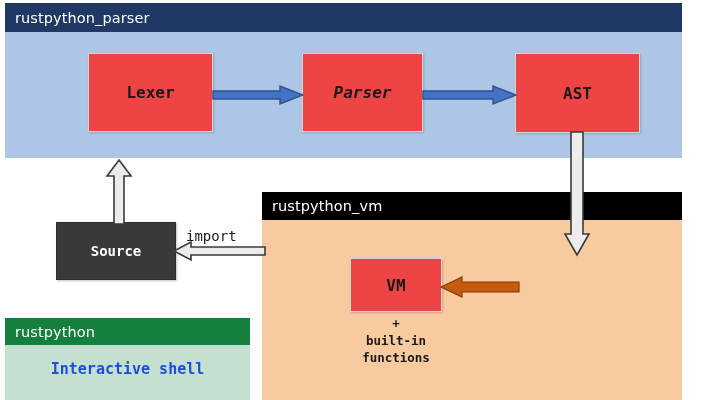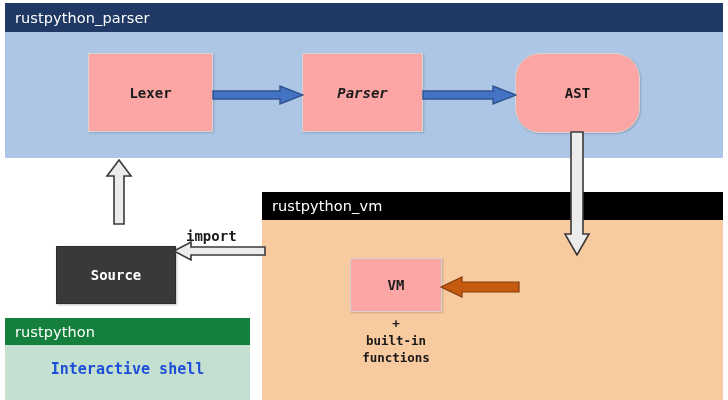--- a/index.html
+++ b/index.html
@@ -2,25 +2,26 @@
 <html><head>
 <meta charset="utf-8">
 <style>
   html, body {
     margin: 0;
     padding: 0;
     background: #ffffff;
   }
   #canvas {
     position: relative;
-    width: 728px;
+    width: 664px;
     height: 400px;
     background: #ffffff;
     overflow: hidden;
     font-family: "DejaVu Sans Mono", "Liberation Mono", monospace;
+    padding-left: 18px;
   }
 
   
   .panel {
     position: absolute;
     box-sizing: border-box;
   }
   .panel-header {
     position: absolute;
     left: 0;
@@ -55,52 +56,51 @@
 
   
   #panel-rustpython { left: 5px; top: 318px; width: 245px; height: 82px; }
   #panel-rustpython .panel-header { height: 27px; background: #15803d; }
   #panel-rustpython .panel-body { top: 27px; height: 55px; background: #c3e0d0; }
 
   
   .node {
     position: absolute;
     box-sizing: border-box;
-    background: #fca5a5;
+    background: #ef4444;
     border: 1px solid #d4d4d4;
     display: flex;
     align-items: center;
     justify-content: center;
     font-family: "DejaVu Sans Mono", "Liberation Mono", monospace;
-    font-size: 14px;
+    font-size: 16px;
     font-weight: bold;
     color: #1a1a1a;
     box-shadow: 1px 1px 2px rgba(0,0,0,0.18);
   }
   #node-lexer    { left: 88px;  top: 53px;  width: 125px; height: 79px; }
   #node-parser   { left: 302px; top: 53px;  width: 121px; height: 79px; font-style: italic; }
-  #node-ast      { left: 515px; top: 53px;  width: 125px; height: 80px; border-radius: 25px; }
+  #node-ast      { left: 515px; top: 53px;  width: 125px; height: 80px; }
   #node-vm       { left: 350px; top: 258px; width: 92px;  height: 54px; }
   #node-compiler { left: 515px; top: 256px; width: 143px; height: 57px; }
 
   #node-source {
     position: absolute;
     left: 56px; top: 222px; width: 120px; height: 58px;
     box-sizing: border-box;
     background: #3b3838;
     border: 1px solid #2f2c2c;
     display: flex;
     align-items: center;
     justify-content: center;
     font-family: "DejaVu Sans Mono", "Liberation Mono", monospace;
     font-size: 14px;
     font-weight: bold;
     color: #ffffff;
     box-shadow: 1px 1px 2px rgba(0,0,0,0.25);
-    margin-top: 24px;
   }
 
   
   #label-interactive-shell {
     position: absolute;
     left: 5px; top: 352px; width: 245px;
     text-align: center;
     font-family: "DejaVu Sans Mono", "Liberation Mono", monospace;
     font-size: 15px;
     font-weight: bold;
@@ -121,21 +121,20 @@
     white-space: pre-line;
   }
 
   
   #label-import {
     position: absolute;
     left: 186px; top: 228px;
     font-family: "DejaVu Sans Mono", "Liberation Mono", monospace;
     font-size: 14px;
     color: #1a1a1a;
-    font-weight: bold;
   }
 
   
   .arrow { position: absolute; }
   #arrow-lexer-parser  { left: 212px; top: 84px;  width: 92px;  height: 22px; }
   #arrow-parser-ast    { left: 422px; top: 84px;  width: 95px;  height: 22px; }
   #arrow-ast-compiler  { left: 562px; top: 131px; width: 30px;  height: 126px; }
   #arrow-source-up     { left: 102px; top: 158px; width: 34px;  height: 68px; }
   #arrow-import        { left: 172px; top: 240px; width: 95px;  height: 22px; }
   #arrow-compiler-vm   { left: 440px; top: 274px; width: 80px;  height: 26px; }

